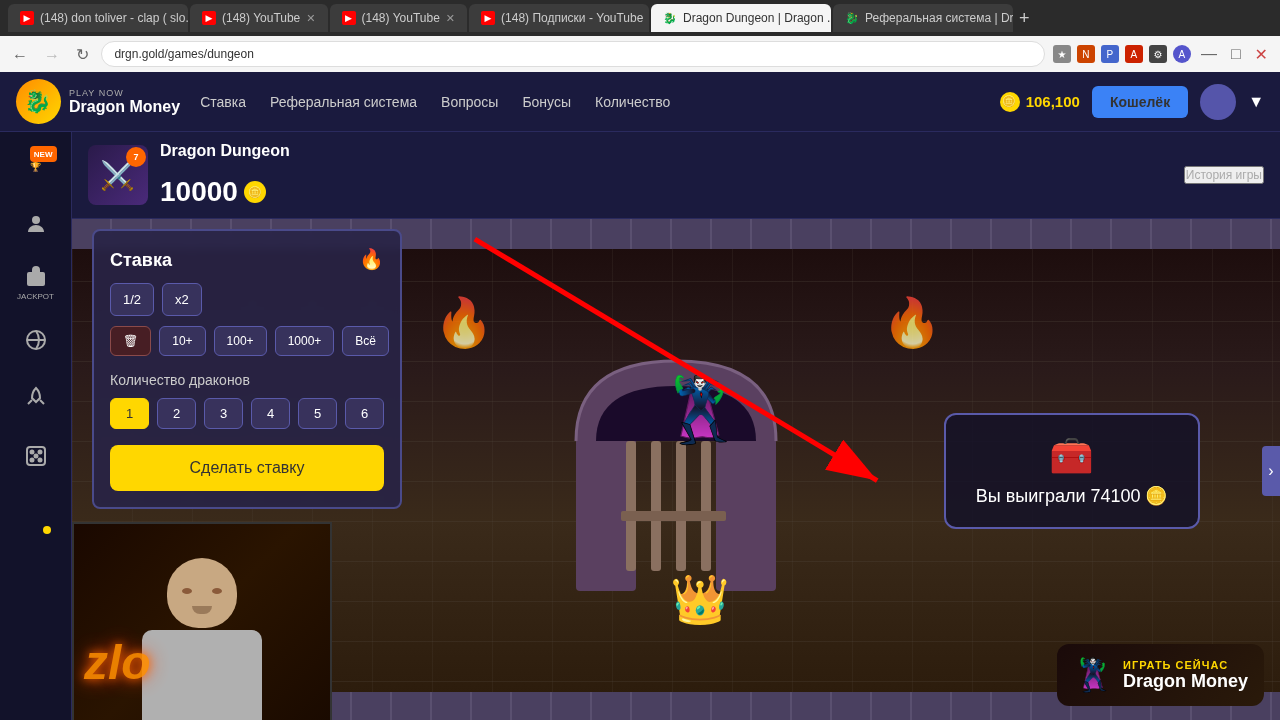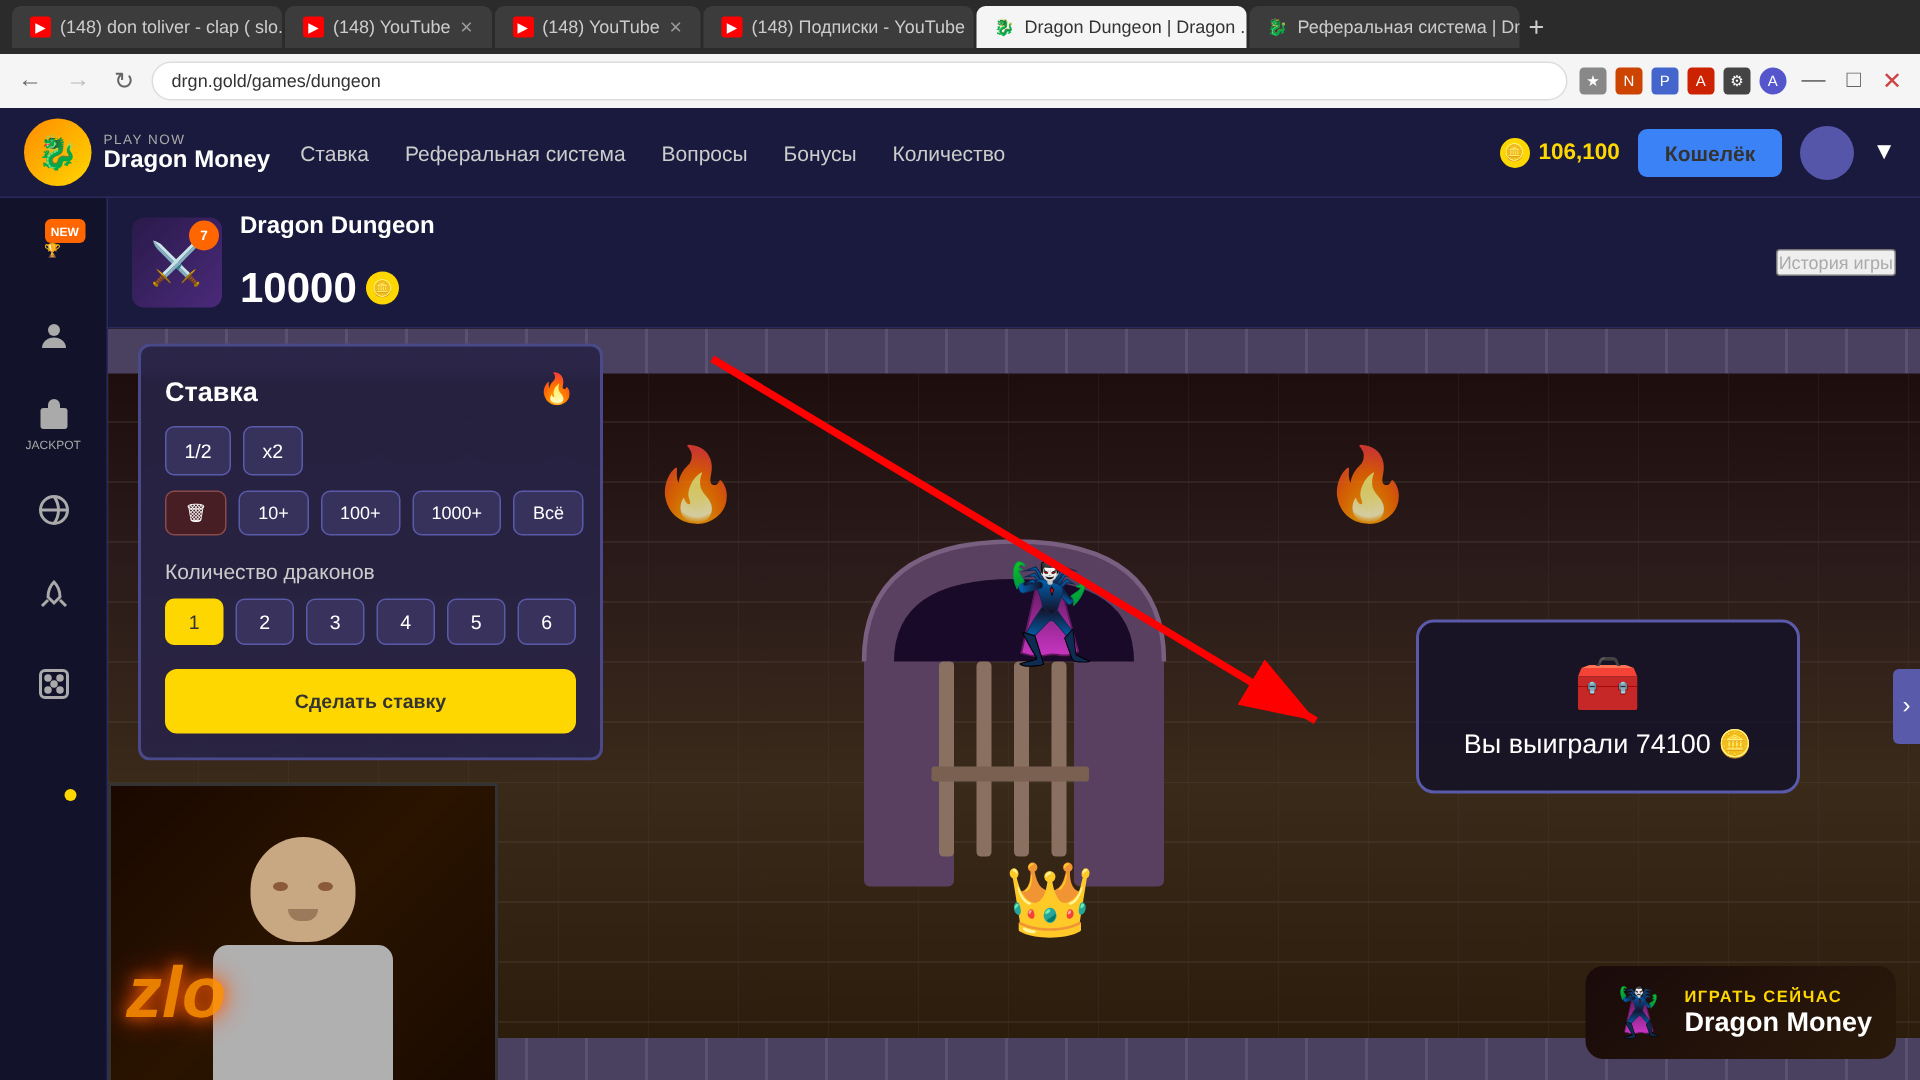--- a/index.html
+++ b/index.html
@@ -70,21 +70,21 @@
     .bet-input-row { display: flex; gap: 8px; margin-bottom: 10px; }
     .bet-input { flex: 1; background: rgba(20,18,40,0.8); border: 1px solid #4a4a8a; border-radius: 6px; padding: 8px 12px; color: #777; font-size: 13px; }
     .bet-half-btn, .bet-x2-btn { background: rgba(60,55,100,0.8); border: 1px solid #5a5aaa; border-radius: 6px; padding: 8px 12px; color: white; font-size: 13px; cursor: pointer; }
     .bet-controls { display: flex; gap: 8px; margin-bottom: 16px; }
     .bet-ctrl-btn { background: rgba(60,55,100,0.8); border: 1px solid #5a5aaa; border-radius: 6px; padding: 7px 12px; color: white; font-size: 12px; cursor: pointer; flex: 1; }
     .bet-ctrl-btn.delete { background: rgba(80,30,30,0.8); border-color: #8a4a4a; }
     .dragon-count-label { color: #ccc; font-size: 14px; margin-bottom: 10px; }
     .dragon-count-btns { display: flex; gap: 8px; margin-bottom: 16px; }
     .dragon-btn { background: rgba(60,55,100,0.8); border: 1px solid #5a5aaa; border-radius: 6px; padding: 7px 0; color: white; font-size: 13px; cursor: pointer; flex: 1; text-align: center; }
     .dragon-btn.active { background: #ffd700; color: #333; border-color: #ffd700; }
-    .place-bet-btn { width: 100%; background: #ffd700; border: none; border-radius: 8px; padding: 14px; color: #333; font-size: 13px; font-weight: bold; cursor: pointer; }
+    .place-bet-btn { width: 100%; background: #ffd700; border: none; border-radius: 8px; padding: 14px; color: #333; font-size: 16px; font-weight: normal; cursor: pointer; }
 
     
     .win-overlay { position: absolute; right: 60px; top: 50%; transform: translateY(-50%); background: rgba(20,18,40,0.85); border: 2px solid #5a5aaa; border-radius: 12px; padding: 20px 30px; text-align: center; }
     .win-multiplier { font-size: 52px; font-weight: bold; color: #4ae860; }
     .win-amount { color: white; font-size: 18px; margin-top: 6px; }
     .win-coin { color: #ffd700; }
     .win-chest { font-size: 36px; margin-bottom: 8px; }
 
     
     .promo-banner { position: absolute; bottom: 16px; right: 16px; background: linear-gradient(135deg, #1a0a0a, #2a1a0a); border-radius: 12px; padding: 12px 16px; display: flex; align-items: center; gap: 10px; }

